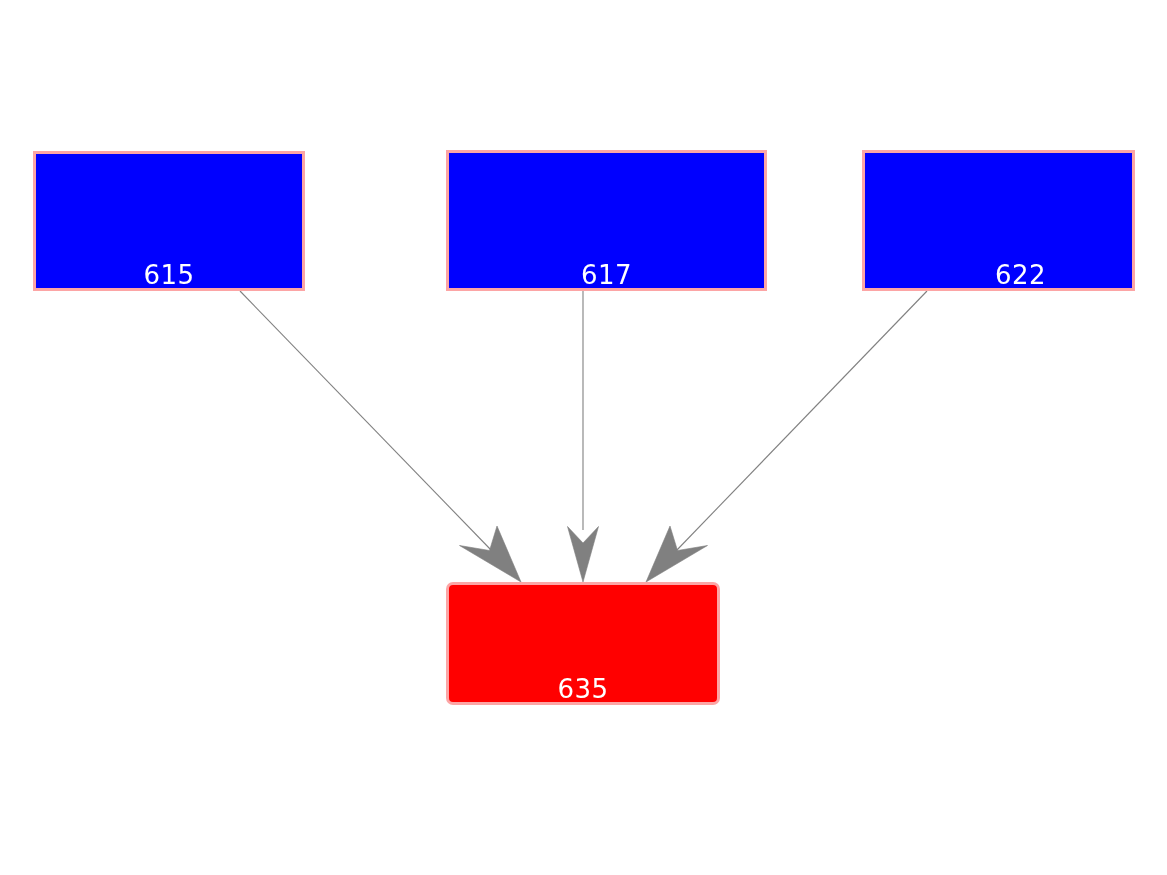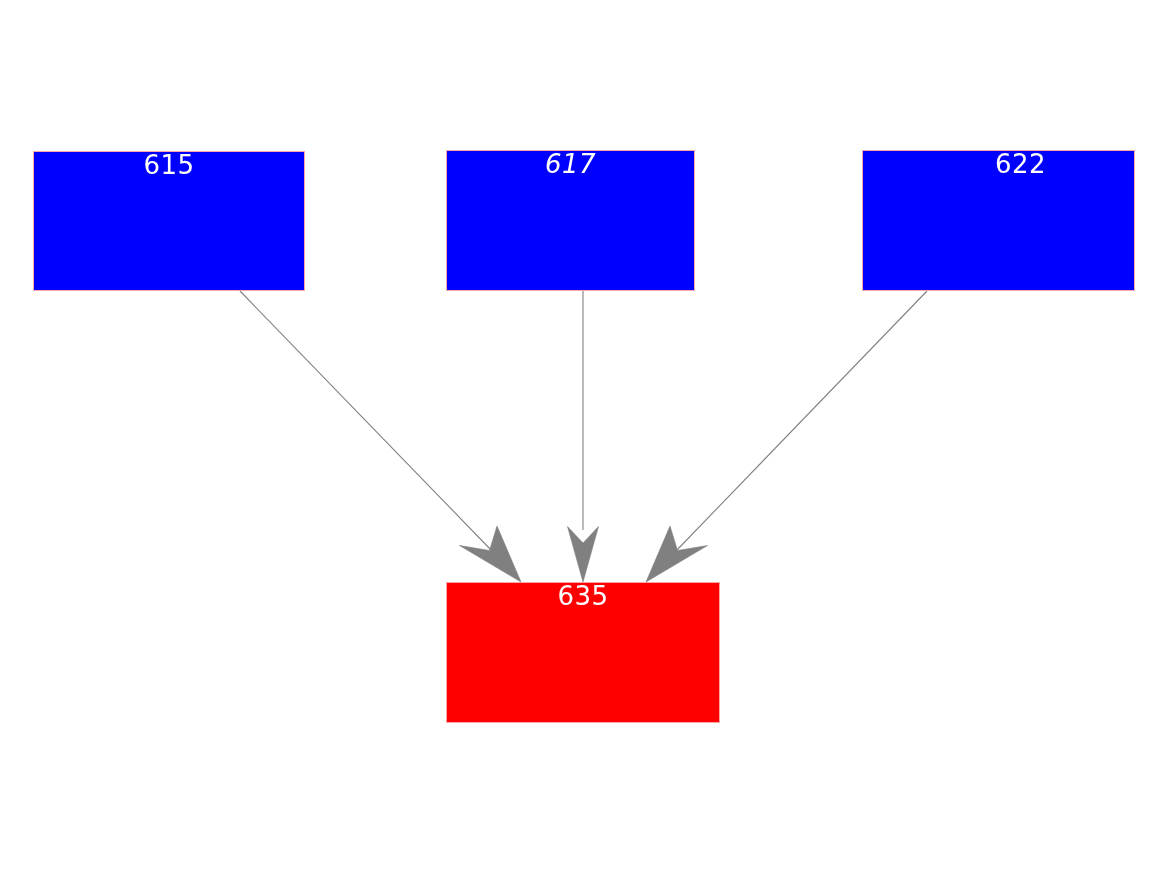--- a/index.html
+++ b/index.html
@@ -25,39 +25,39 @@
     left: 0;
     top: 0;
     width: 1167px;
     height: 875px;
     pointer-events: none;
   }
   .node {
     position: absolute;
     box-sizing: border-box;
     display: flex;
-    align-items: flex-start;
+    align-items: flex-end;
     justify-content: center;
-    border: 1px solid #fca5a5;
+    border: 3px solid #fca5a5;
   }
   .node-label {
     color: #ffffff;
     font-size: 26px;
     font-family: "DejaVu Sans", "Liberation Sans", sans-serif;
     line-height: 1;
     letter-spacing: 0.5px;
     user-select: none;
   }
   .node-source { background: #0000ff; }
   .node-target { background: #ff0000; }
 
   #node-615 { left: 33px;  top: 151px; width: 272px; height: 140px; }
-  #node-617 { left: 446px; top: 150px; width: 249px; height: 141px; font-style: italic; }
+  #node-617 { left: 446px; top: 150px; width: 321px; height: 141px; }
   #node-622 { left: 862px; top: 150px; width: 273px; height: 141px; padding-left: 44px; }
-  #node-635 { left: 446px; top: 582px; width: 274px; height: 141px; }
+  #node-635 { left: 446px; top: 582px; width: 274px; height: 123px; border-radius: 7px; }
 </style>
 </head>
 <body>
 
 <div id="graph-canvas">
 
   <svg id="edge-layer" viewBox="0 0 1167 875" width="1167" height="875" xmlns="http://www.w3.org/2000/svg">
 
     <g>
       <path d="M240,291 L492,551" fill="none" stroke="#808080" stroke-width="1.1"></path>

